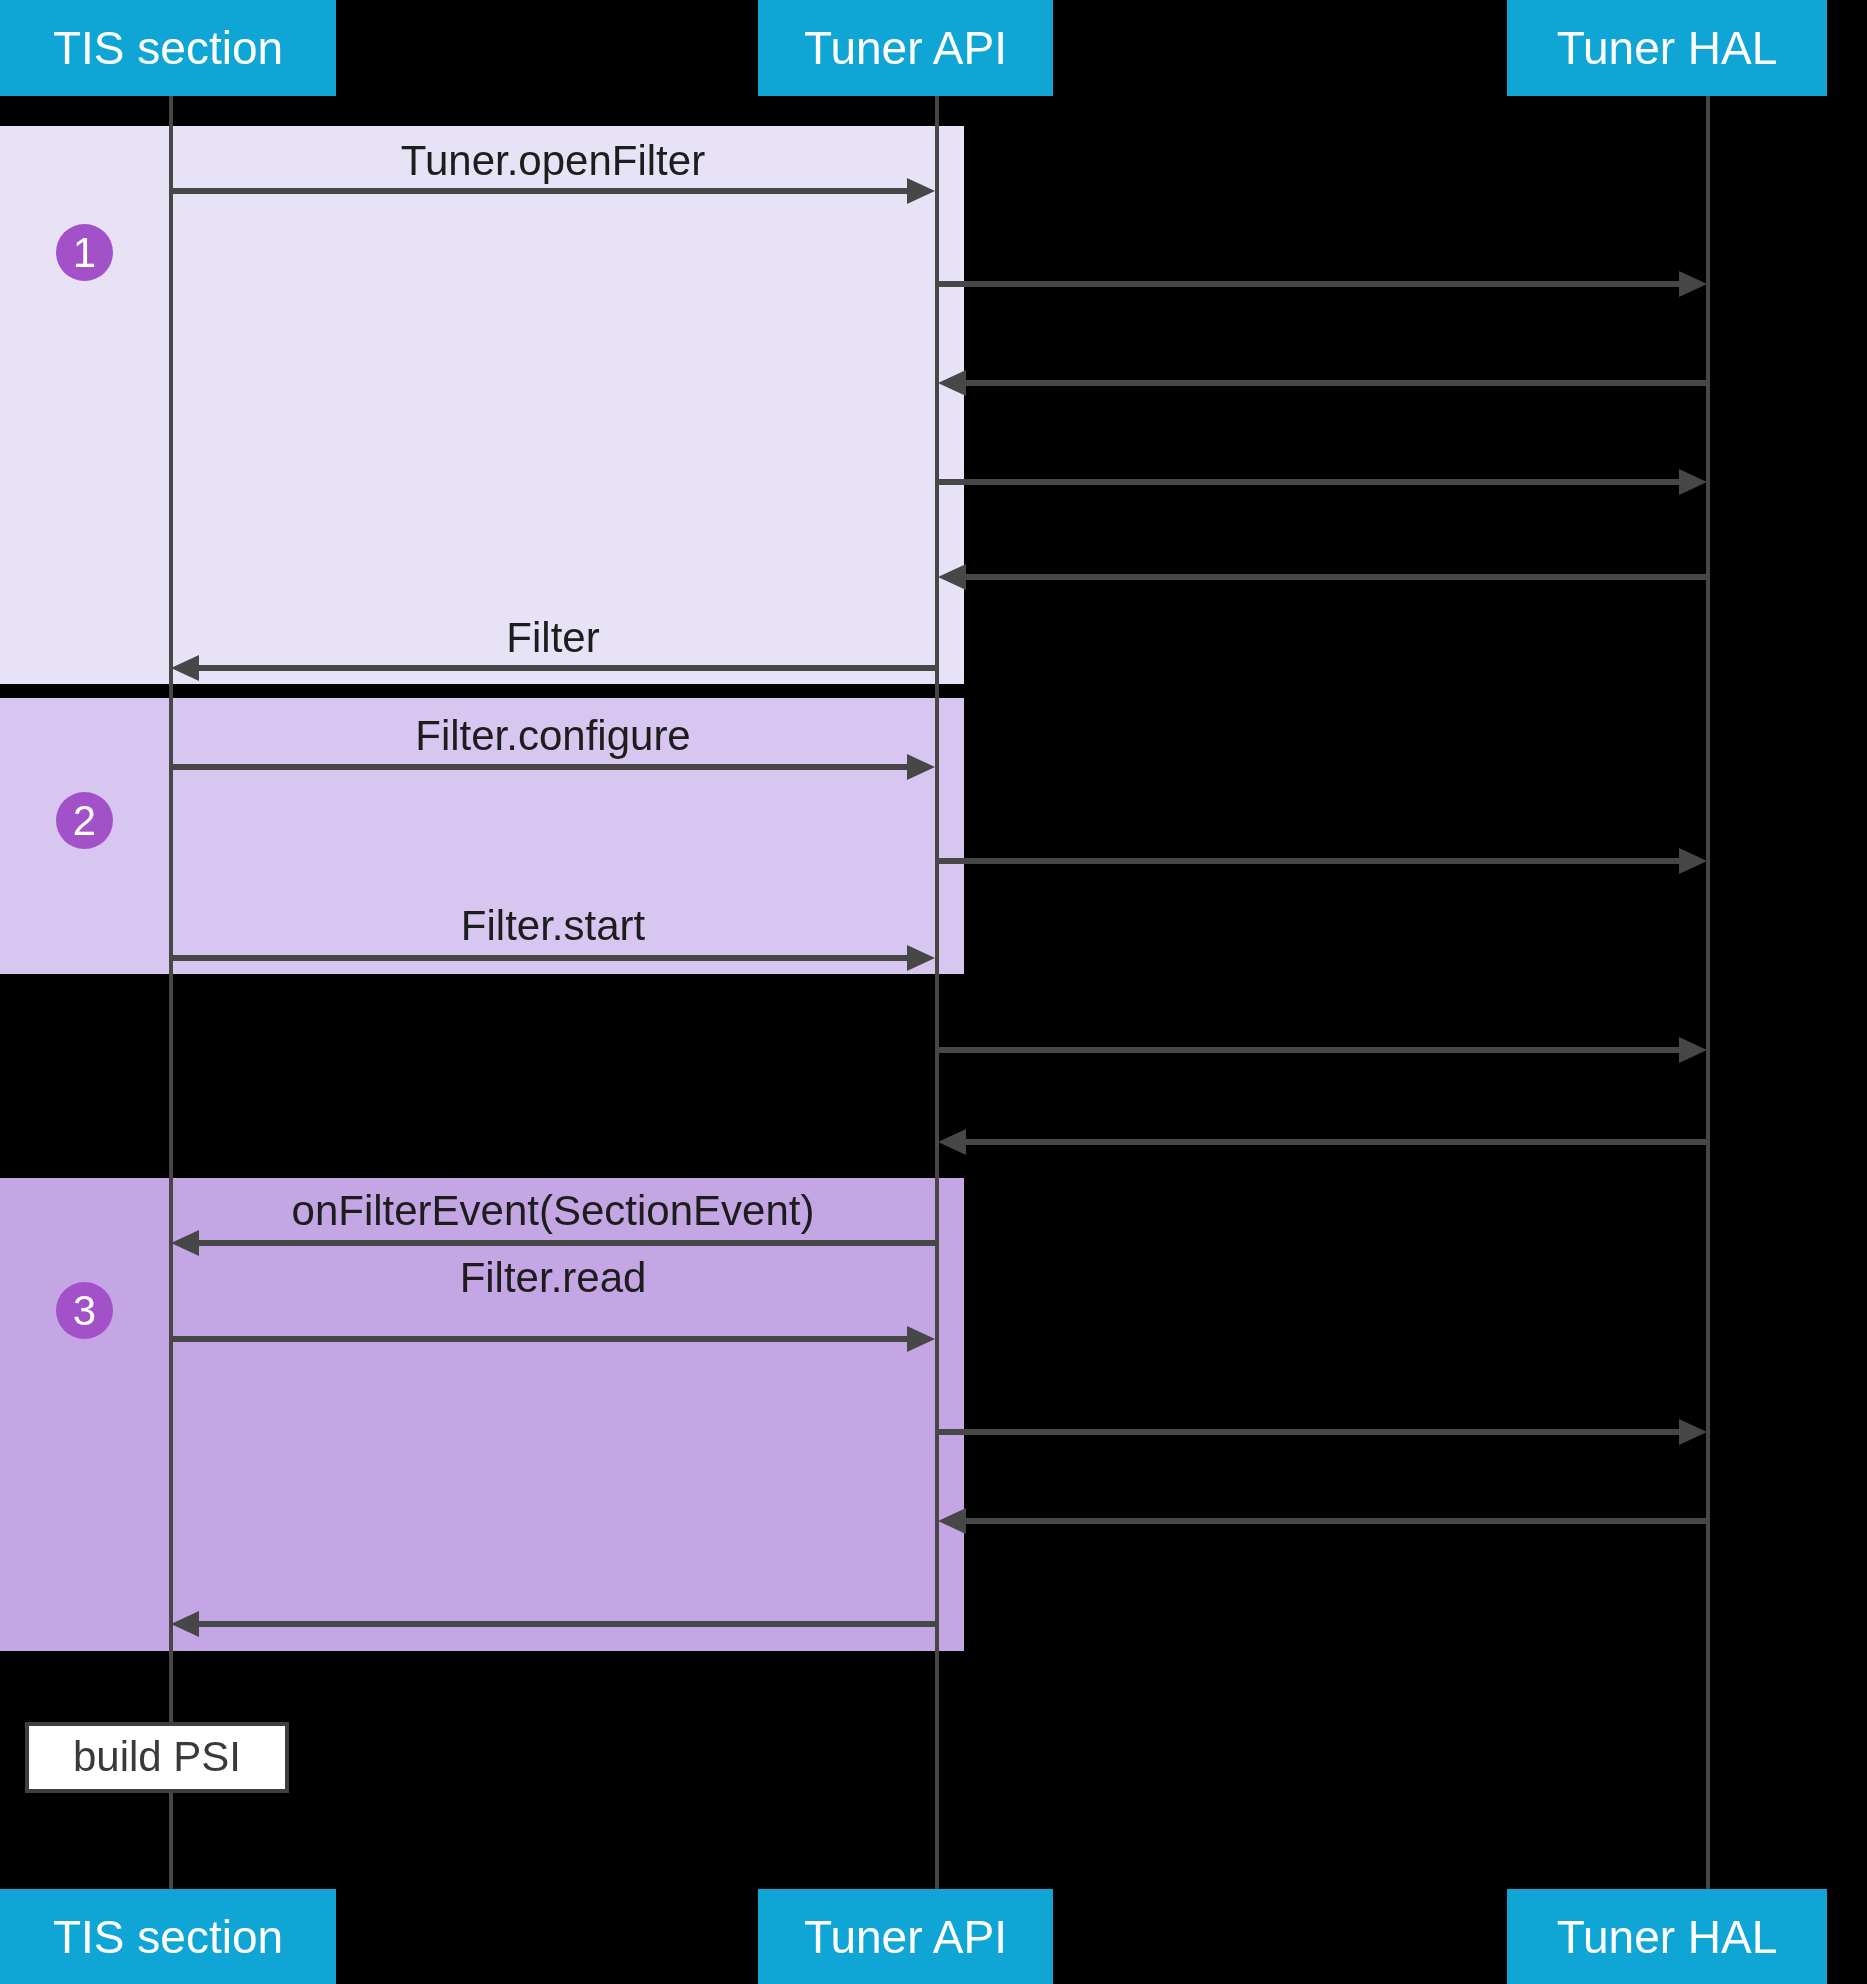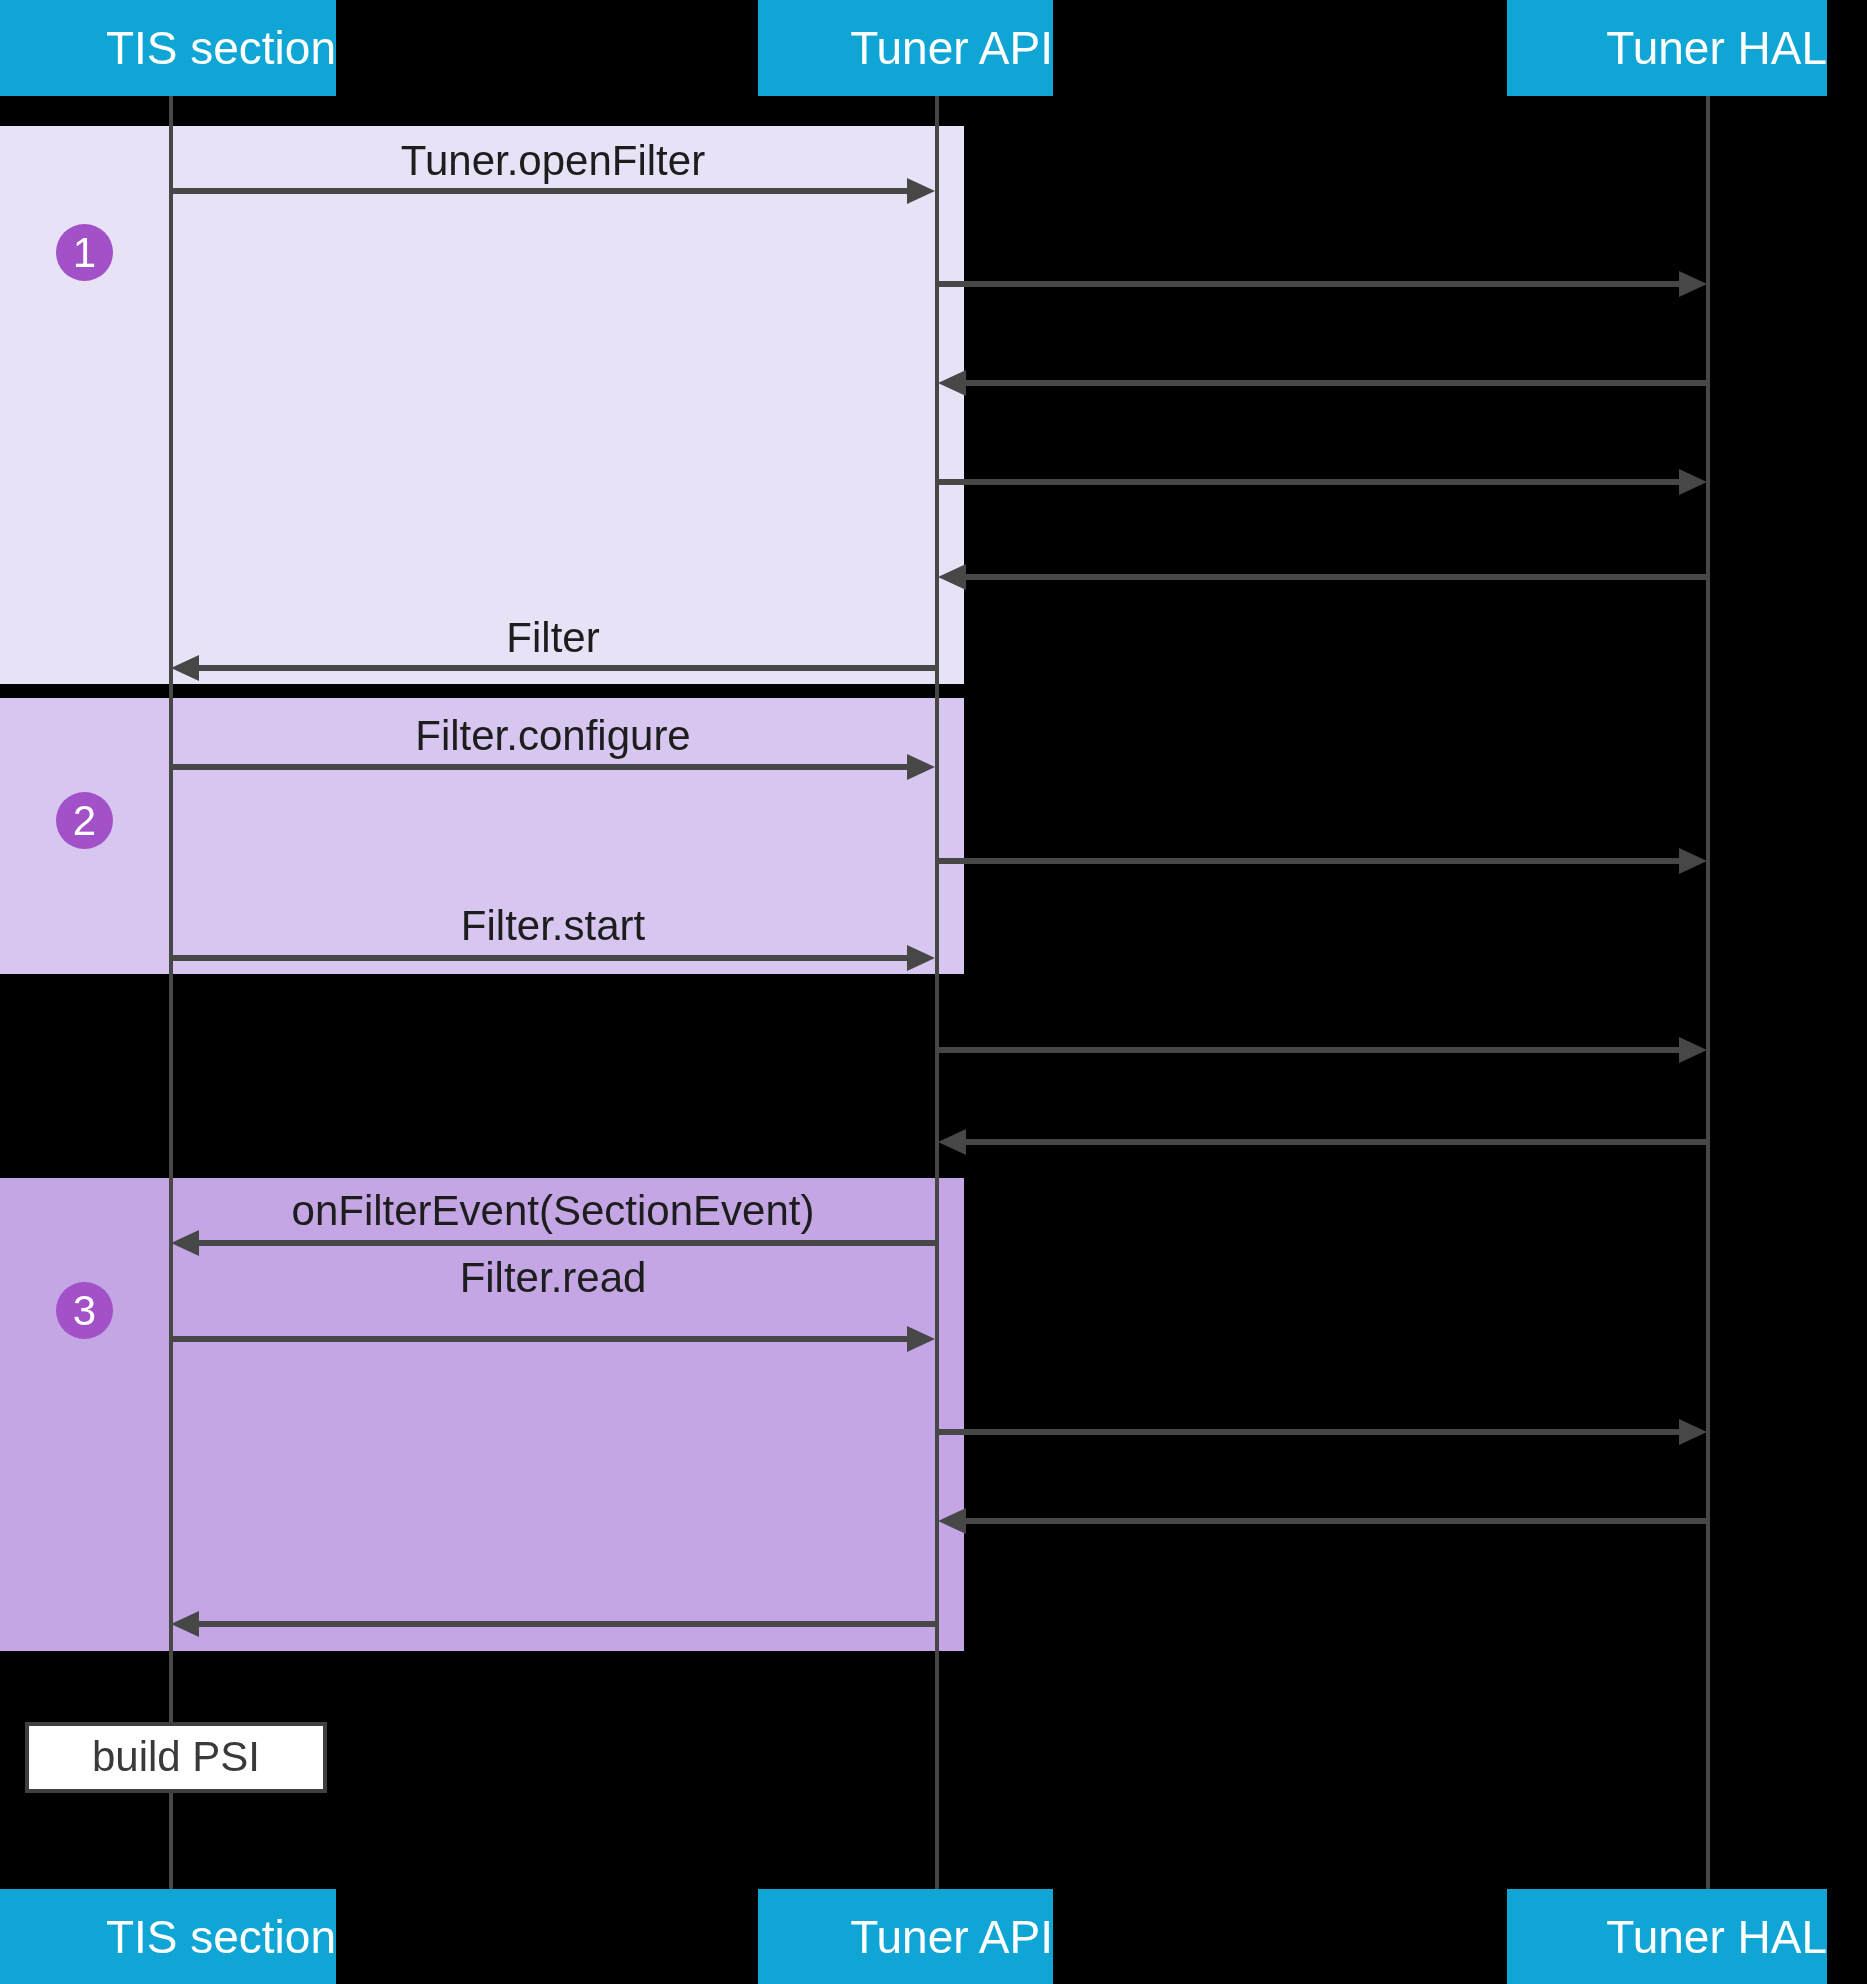--- a/index.html
+++ b/index.html
@@ -17,21 +17,21 @@
   .band.b1{top:126px;height:558px;background:var(--band1-bg)}
   .band.b2{top:698px;height:276px;background:var(--band2-bg)}
   .band.b3{top:1178px;height:473px;background:var(--band3-bg)}
 
   .lifeline{position:absolute;top:96px;height:1794px;width:3.8px;background:var(--line);z-index:2}
   .lifeline.tis{left:169px}
   .lifeline.api{left:935px}
   .lifeline.hal{left:1706px}
 
   .header{position:absolute;height:96px;background:var(--header-bg);color:var(--header-text);
-          font-size:46px;line-height:96px;text-align:right;z-index:5}
+          font-size:46px;line-height:96px;text-align:center;z-index:5}
   .header.top{top:0}
   .header.bottom{top:1889px}
   .header.tis{left:0;width:336px}
   .header.api{left:758px;width:295px}
   .header.hal{left:1507px;width:320px}
 
   .arrow{position:absolute;height:26px;z-index:3}
   .arrow .shaft{position:absolute;top:9.6px;height:6.7px;background:var(--line)}
   .arrow.right .shaft{left:0;right:25px}
   .arrow.left .shaft{left:25px;right:0}
@@ -44,21 +44,21 @@
 
   .msg-label{position:absolute;left:171px;width:764px;text-align:center;
     font-size:42px;line-height:50px;color:var(--label-text);z-index:3;white-space:nowrap}
 
   .step-badge{position:absolute;left:56px;width:57px;height:57px;border-radius:50%;
     background:var(--step-badge-bg);color:#fff;font-size:42px;line-height:57px;text-align:center;z-index:4}
   .step-badge.s1{top:224px}
   .step-badge.s2{top:792px}
   .step-badge.s3{top:1282px}
 
-  .note{position:absolute;left:25px;top:1722px;width:302px;height:71px;background:var(--note-bg);
+  .note{position:absolute;left:25px;top:1722px;width:264px;height:71px;background:var(--note-bg);
     border:4.8px solid var(--note-border);color:#3A3A3A;font-size:42px;line-height:61px;text-align:center;z-index:4}
 </style>
 </head>
 <body>
 
 <div class="canvas">
 
   <div class="band b1"></div>
   <div class="band b2"></div>
   <div class="band b3"></div>

